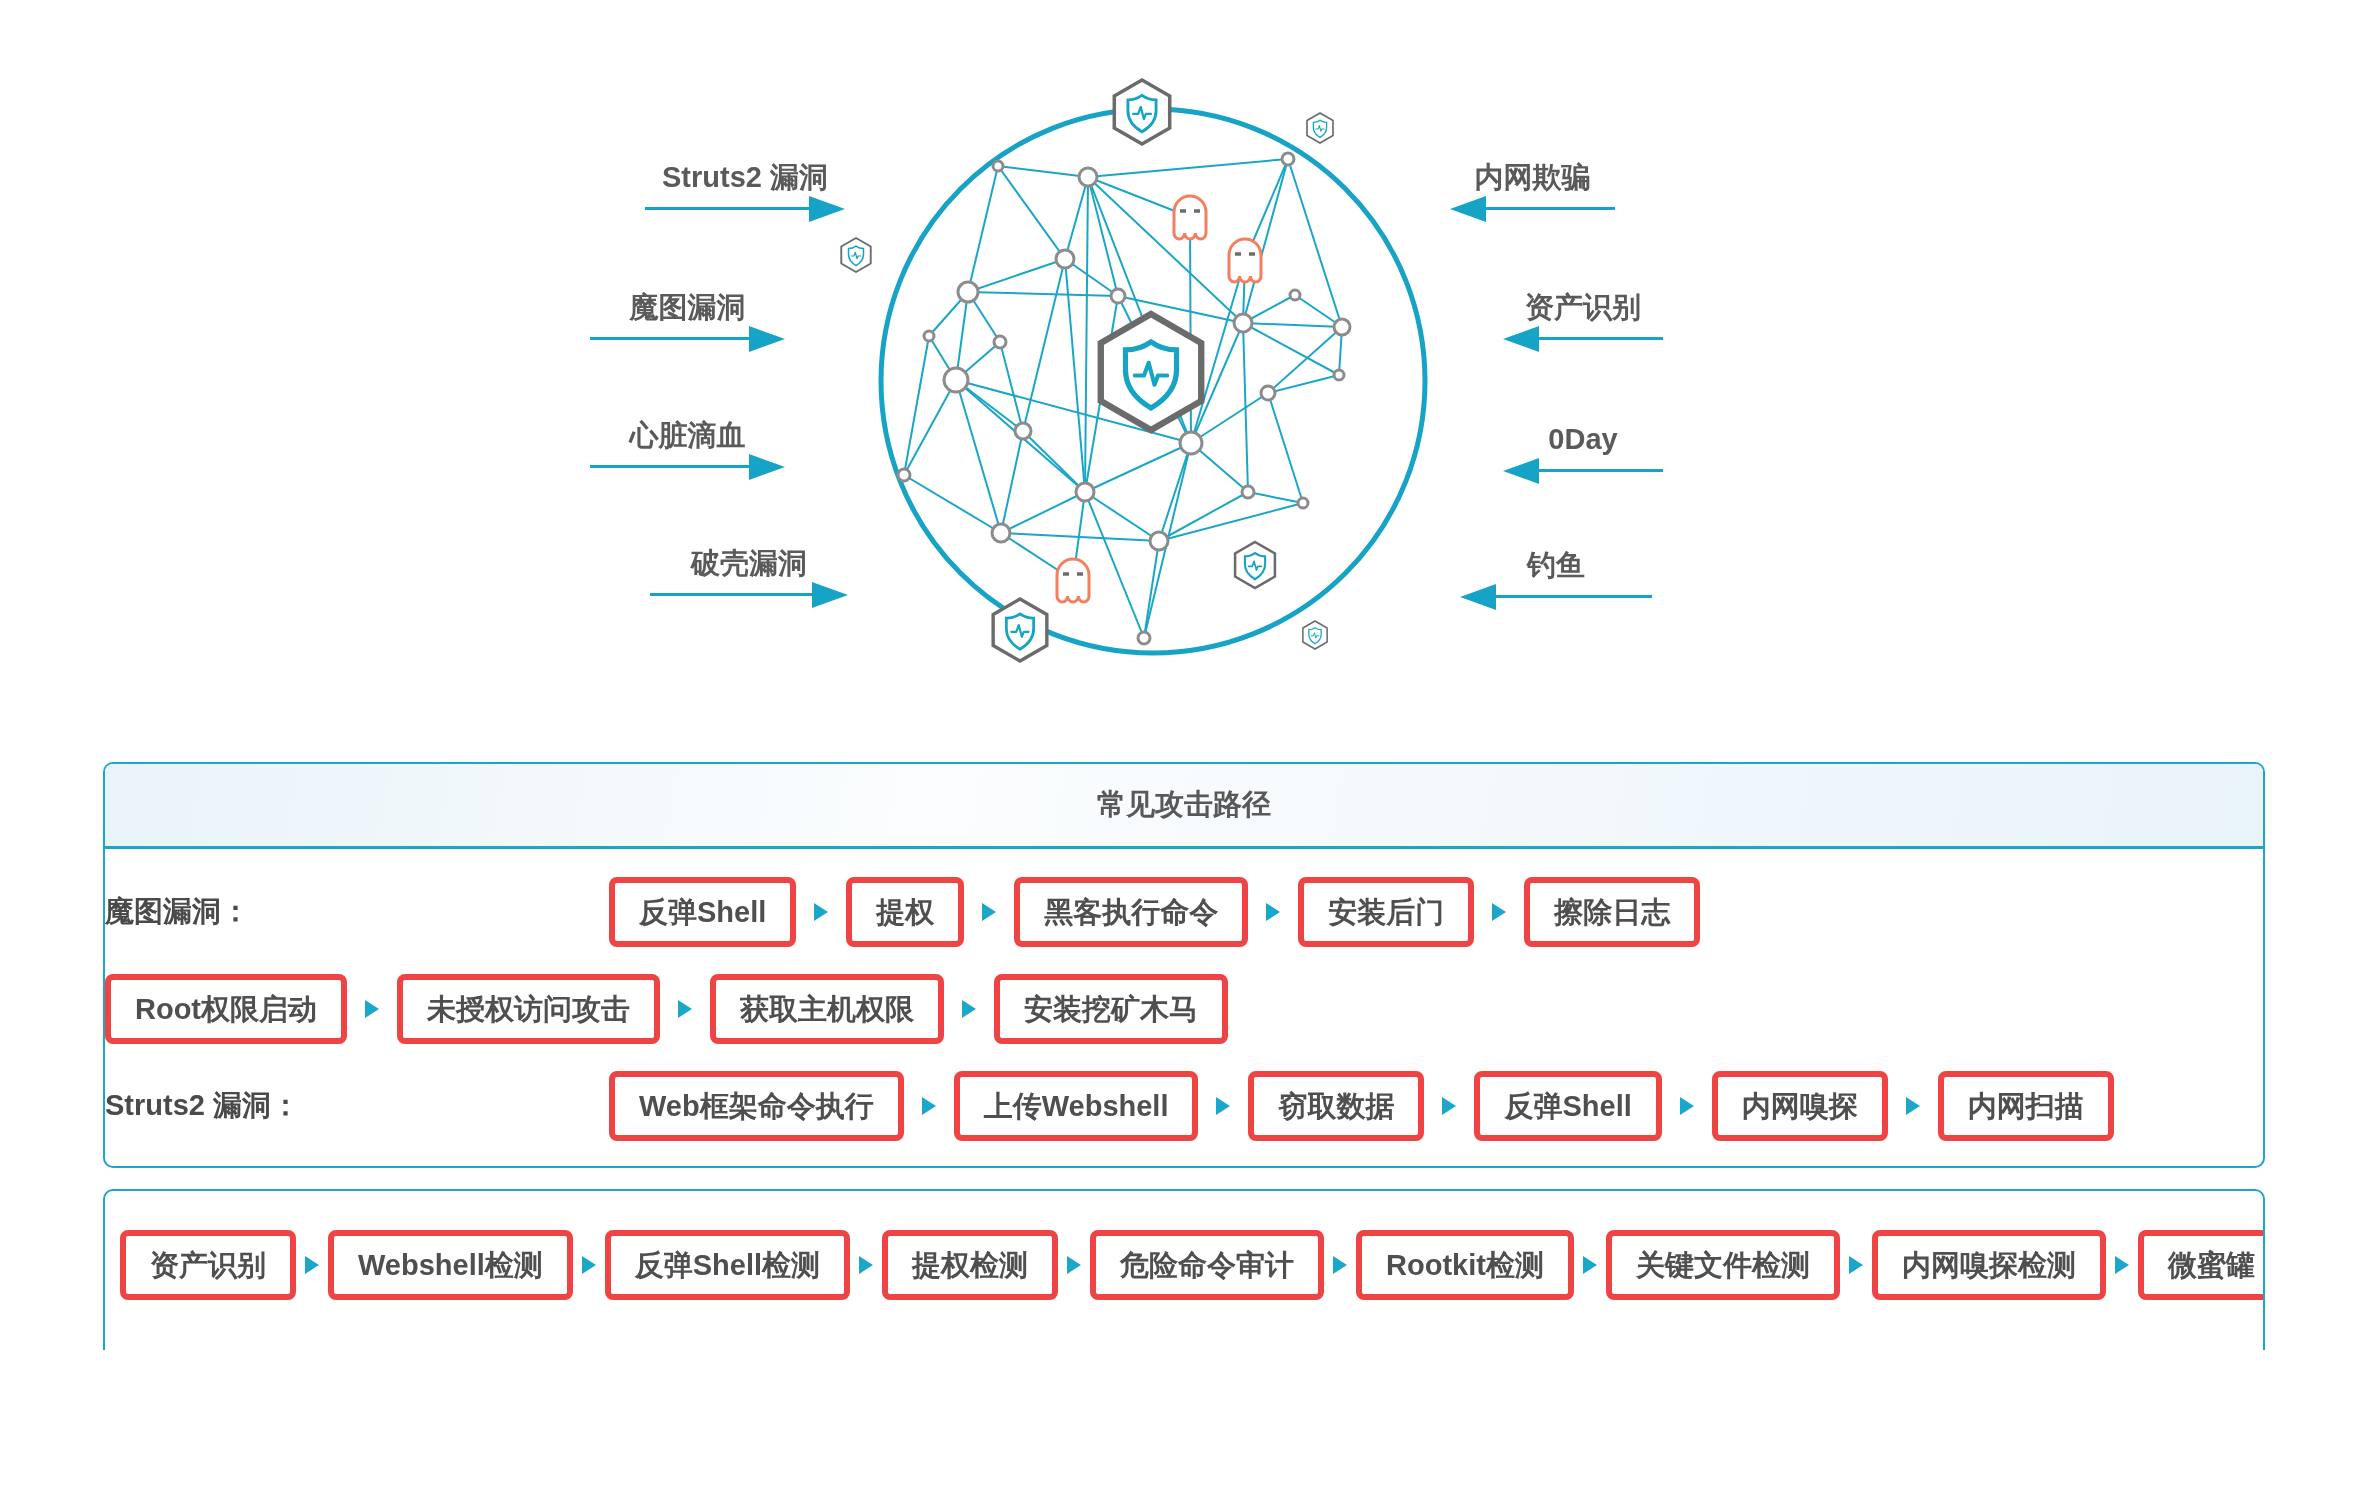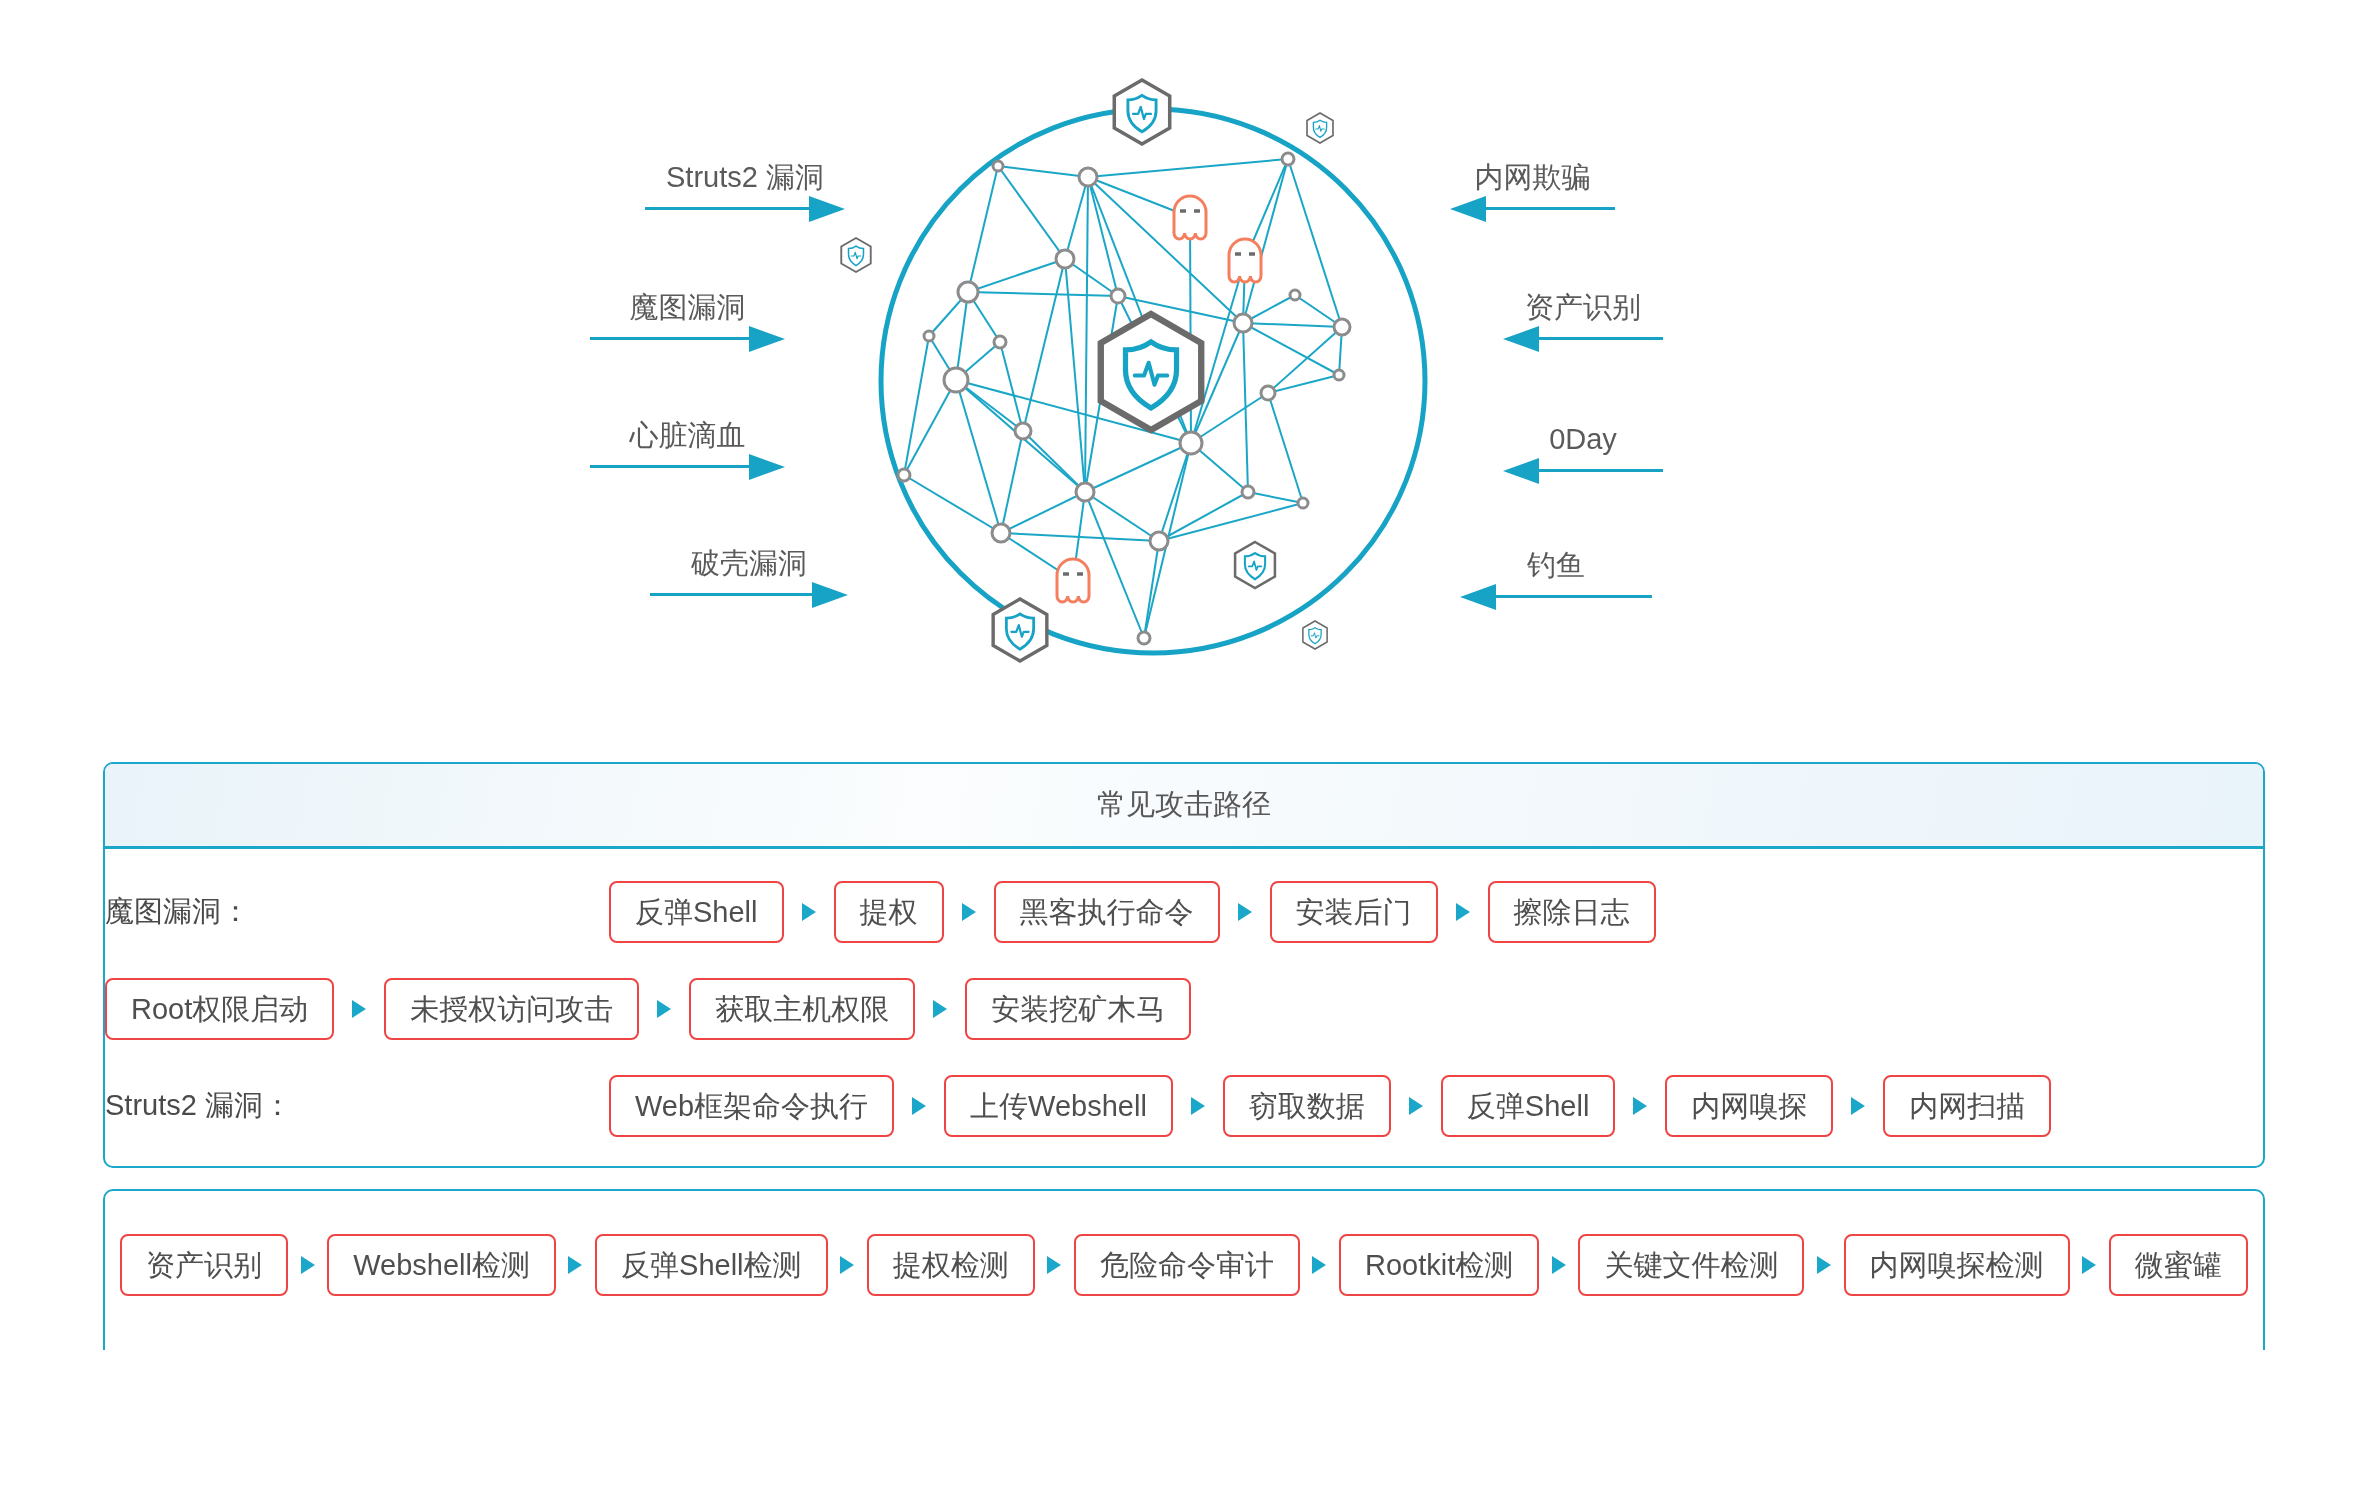--- a/index.html
+++ b/index.html
@@ -1,17 +1,17 @@
 <!DOCTYPE html>
 <html><head>
 <meta charset="utf-8">
 <style>
   html,body{margin:0;padding:0;background:#ffffff;}
   body{font-family:"Liberation Sans","DejaVu Sans",sans-serif;}
-  #stage{position:relative;width:2368px;height:1350px;background:#fff;border-radius:16px;overflow:hidden;}
+  #stage{position:relative;width:2368px;height:1350px;background:#fff;border-radius:16px;overflow:hidden;font-weight:bold;}
 
   
   #net-svg{position:absolute;left:780px;top:70px;width:700px;height:630px;}
   .ring{fill:none;stroke:#17a3c5;stroke-width:5;}
   .edge{stroke:#1aa6c6;stroke-width:2;}
   .node{fill:#fff;stroke:#8c8c8c;stroke-width:3;}
 
   
   .hl{position:absolute;text-align:center;}
   .hl-text{font-size:29px;color:#5a5a5a;height:30px;line-height:30px;margin-bottom:4px;}
@@ -26,21 +26,21 @@
   
   .panel{position:absolute;left:103px;width:2162px;border:2px solid #1ba7c9;border-radius:10px;background:#fff;box-sizing:border-box;overflow:hidden;}
   .panel-header{height:82px;border-bottom:3px solid #1ba7c9;display:flex;align-items:center;justify-content:center;
     font-size:29px;color:#585858;background:linear-gradient(100deg,#e9f3f9 0%,#fbfdfe 38%,#e9f3fa 100%);}
   #attack-panel{top:722px;height:406px;margin-top:40px;}
   #function-panel{top:1189px;height:234px;}
 
   .path-row{display:flex;align-items:center;height:62px;margin-top:35px;}
   .path-row:first-child{margin-top:32px;}
   .row-label{width:480px;font-size:29px;color:#4a4a4a;margin-right:24px;flex:none;}
-  .step-box{height:58px;line-height:58px;padding:0 24px;border:2px solid #ef4444;border-radius:8px;
+  .step-box{height:58px;line-height:58px;padding:0 24px;border:6px solid #ef4444;border-radius:8px;
     background:#fff;font-size:29px;color:#4f4f4f;white-space:nowrap;flex:none;}
   .tri{width:0;height:0;border-top:9px solid transparent;border-bottom:9px solid transparent;border-left:14px solid #1ba7c9;flex:none;}
   .path-row .tri{margin:0 18px;}
   .fn-row{display:flex;align-items:center;justify-content:space-between;height:147px;padding:0 15px;gap:9px;}
 </style>
 </head>
 <body>
 
 <div id="stage">
 

